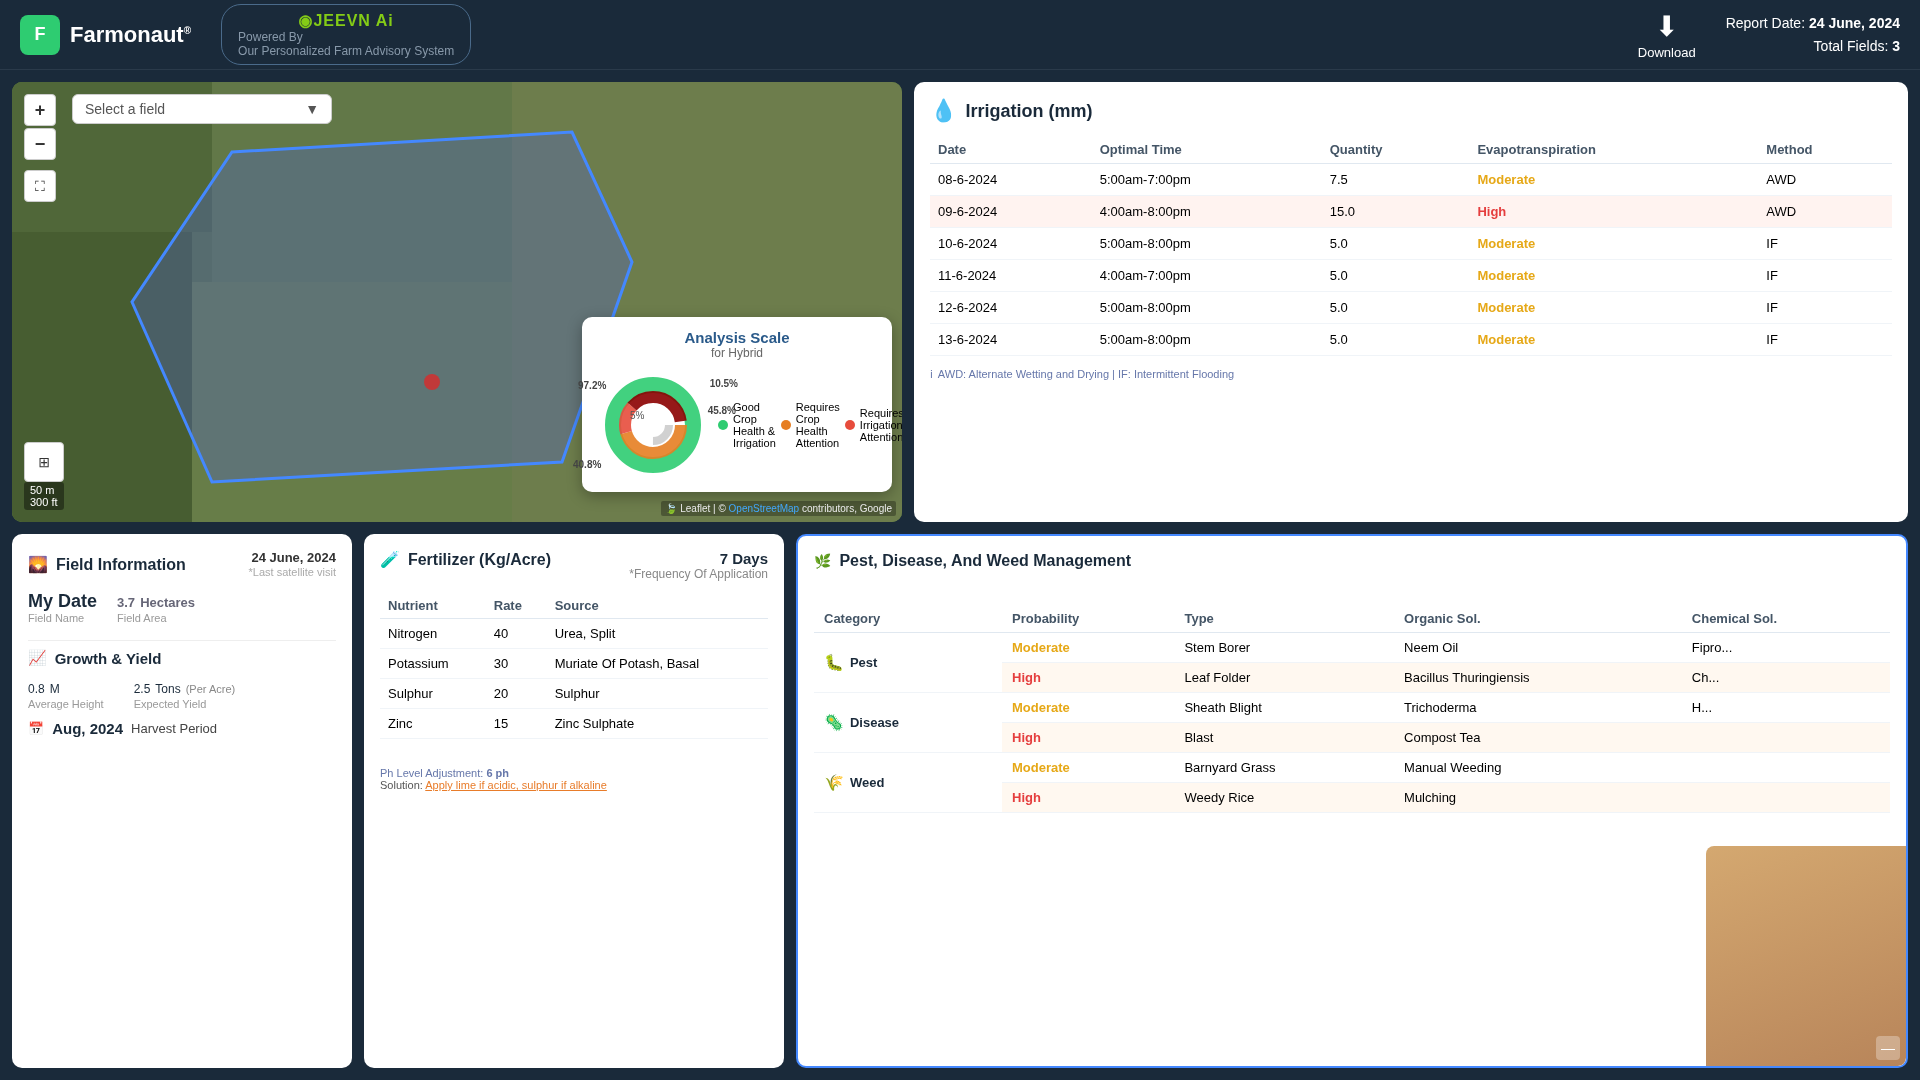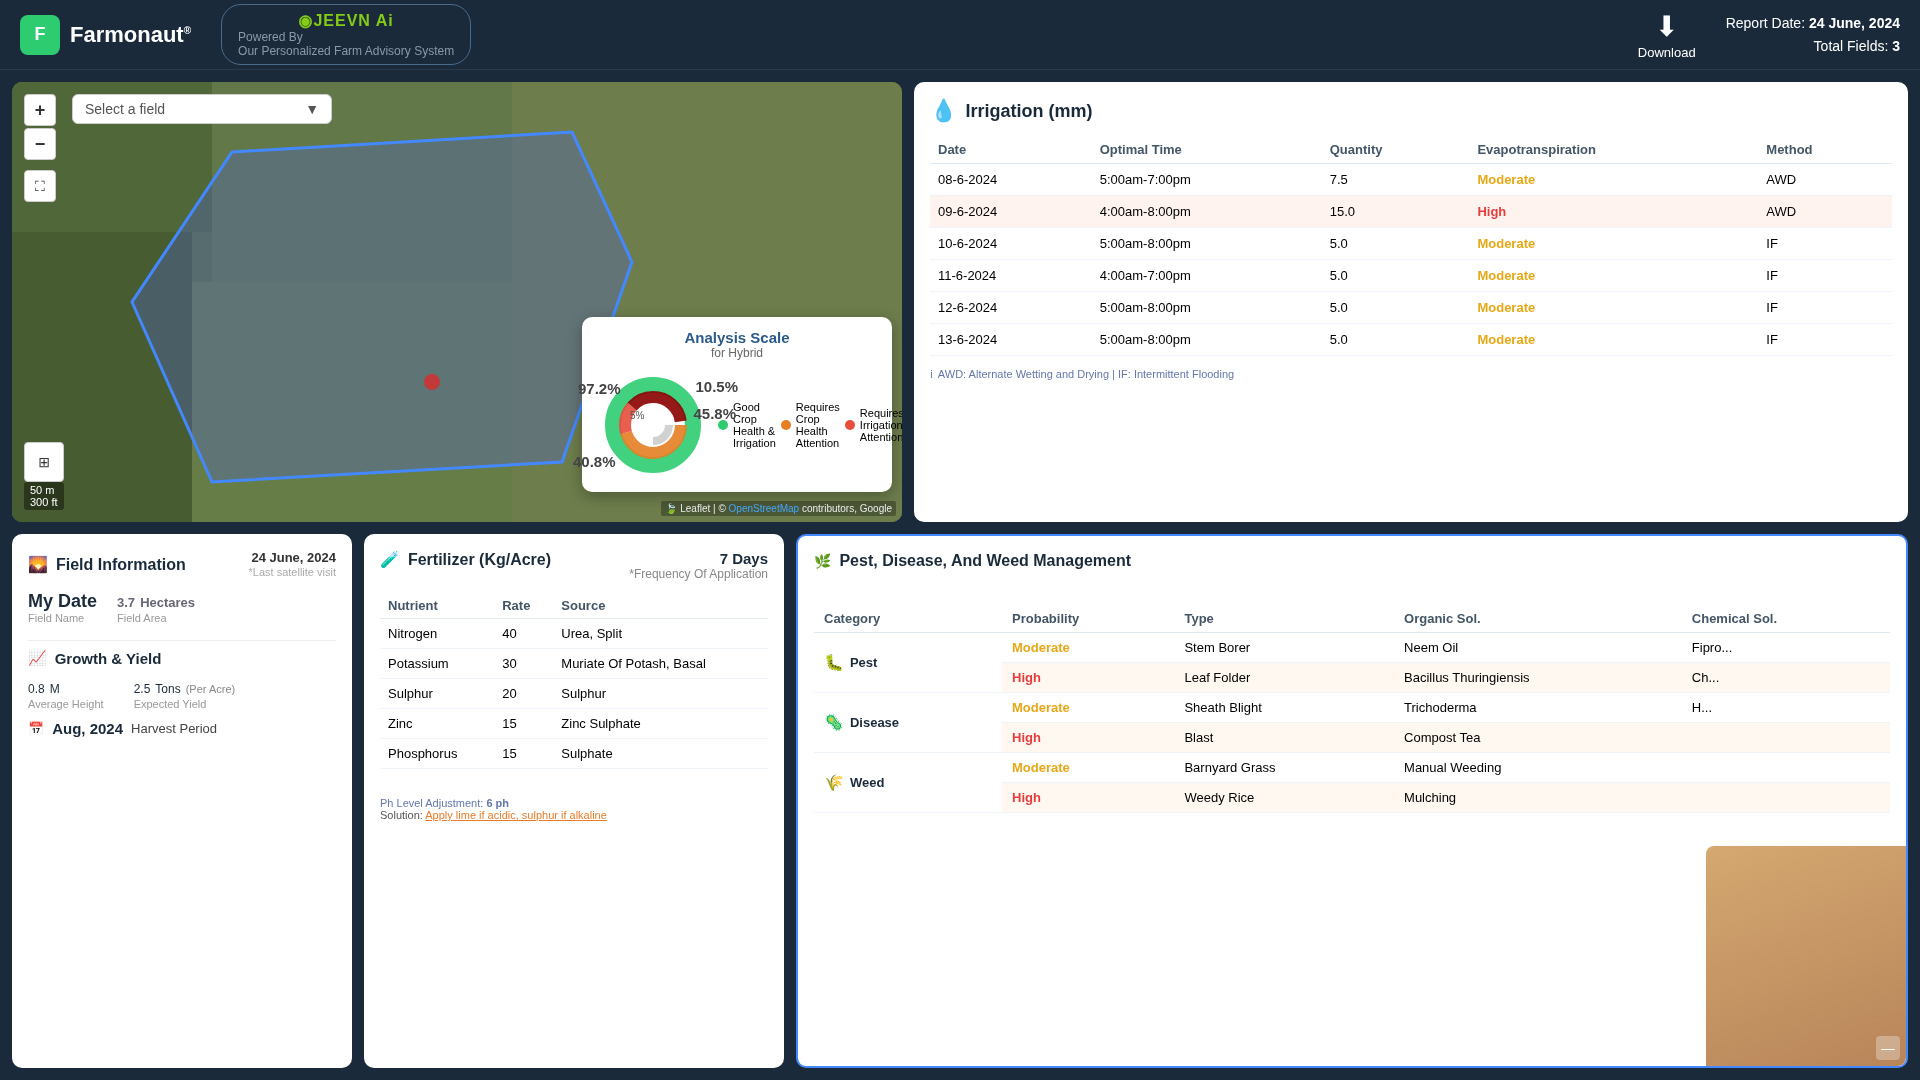--- a/index.html
+++ b/index.html
@@ -155,21 +155,21 @@
       width: 310px;
       box-shadow: 0 4px 15px rgba(0,0,0,0.3);
     }
     .analysis-title { text-align: center; color: #2a5a8a; font-weight: bold; font-size: 15px; }
     .analysis-subtitle { text-align: center; color: #666; font-size: 12px; margin-bottom: 10px; }
     .analysis-body { display: flex; gap: 10px; align-items: center; }
     .donut-wrapper { position: relative; width: 110px; height: 110px; }
     .analysis-legend { display: flex; flex-direction: row; gap: 5px; font-size: 11px; }
     .legend-item { display: flex; align-items: center; gap: 5px; }
     .legend-dot { width: 10px; height: 10px; border-radius: 50%; flex-shrink: 0; }
-    .pct-label { position: absolute; font-size: 15px; color: #444; font-weight: bold; }
+    .pct-label { position: absolute; font-size: 10px; color: #444; font-weight: bold; }
     .pct-972 { top: 10px; left: -20px; }
     .pct-105 { top: 8px; right: -30px; }
     .pct-458 { top: 35px; right: -28px; }
     .pct-408 { bottom: 10px; left: -25px; }
 
     
     .irrigation-panel {
       flex: 1;
       background: white;
       border-radius: 10px;
@@ -544,25 +544,20 @@
             <tr>
     <td>Sulphur</td>
     <td>20</td>
     <td>Sulphur</td>
   </tr>
             <tr>
     <td>Zinc</td>
     <td>15</td>
     <td>Zinc Sulphate</td>
   </tr>
-            <tr>
-    <td>Phosphorus</td>
-    <td>15</td>
-    <td>Sulphate</td>
-  </tr>
           </tbody>
       </table>
       <div class="fert-note">Ph Level Adjustment: <strong>6 ph</strong></div>
       <div class="fert-solution">
         Solution: <span class="link-text">Apply lime if acidic, sulphur if alkaline</span>
       </div>
     </div>
 
     <div class="pest-panel" style="position:relative;">
       <div class="pest-header">

